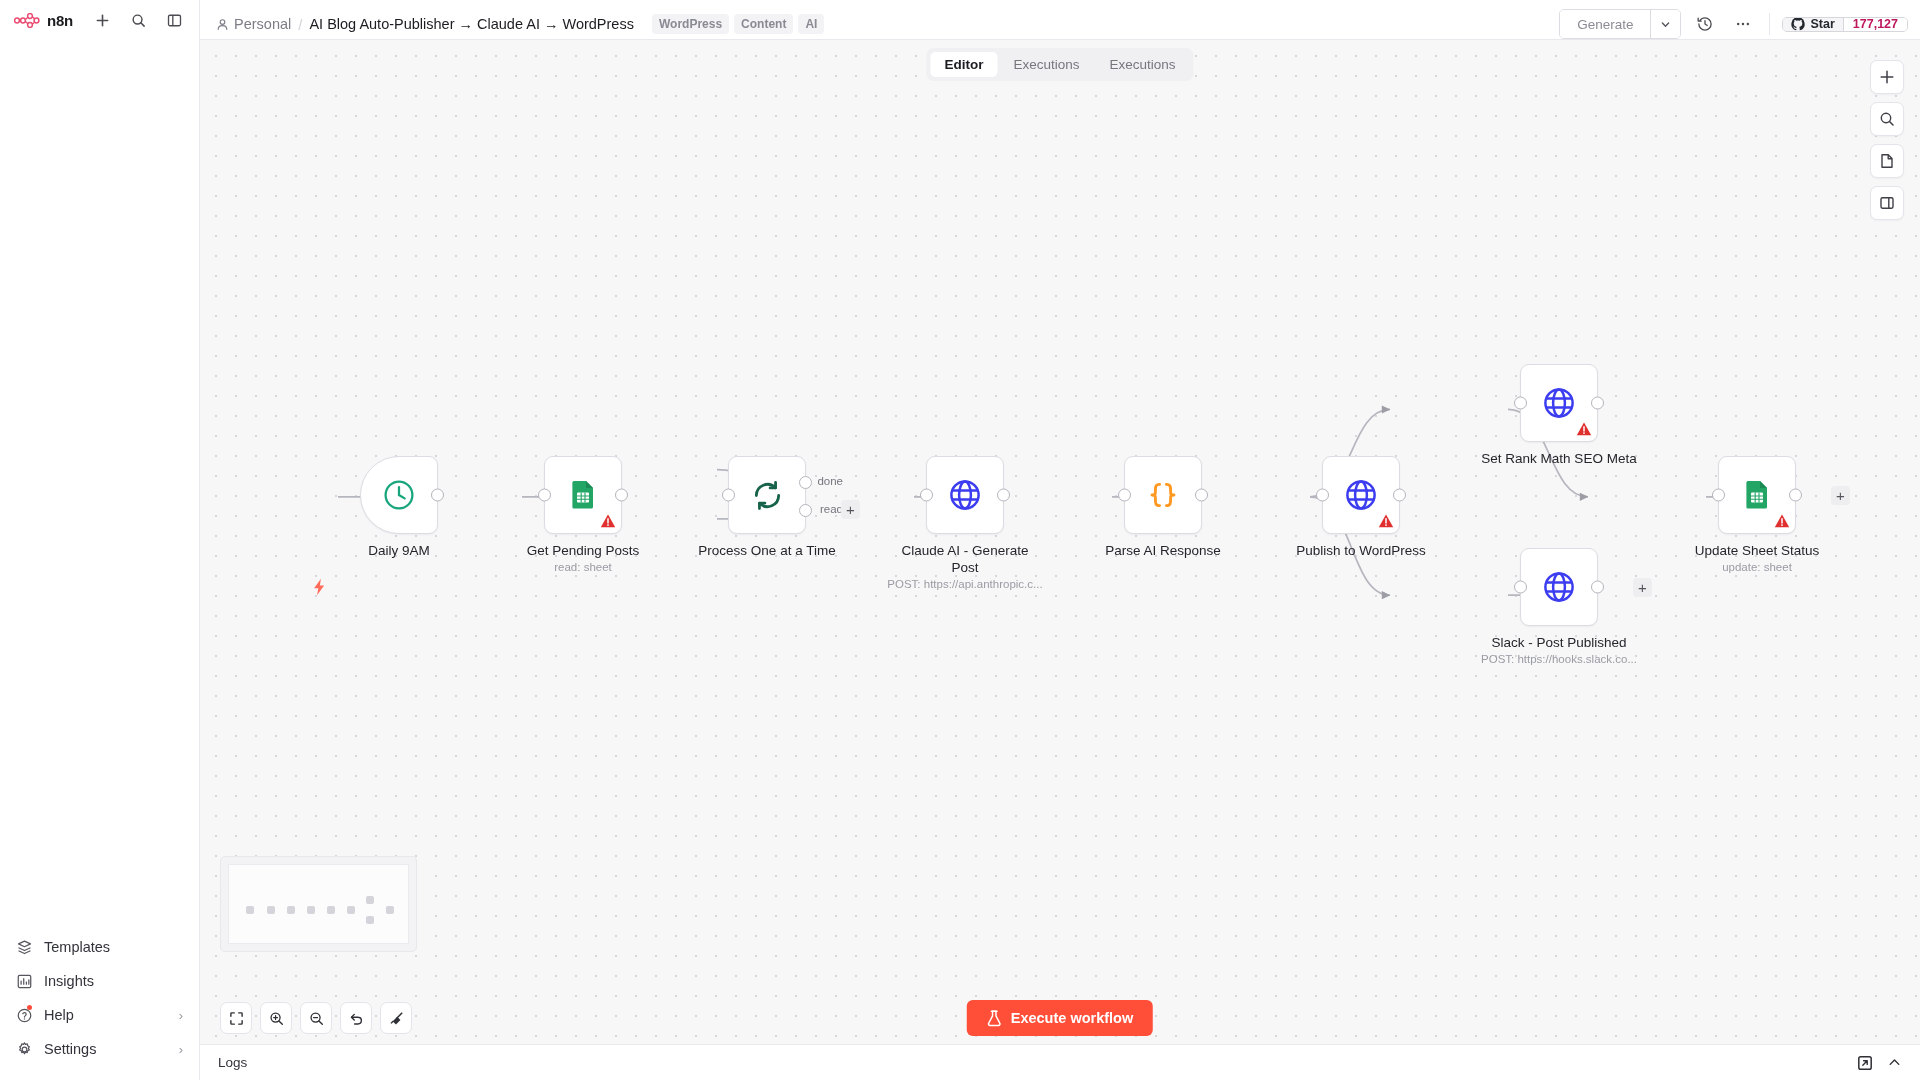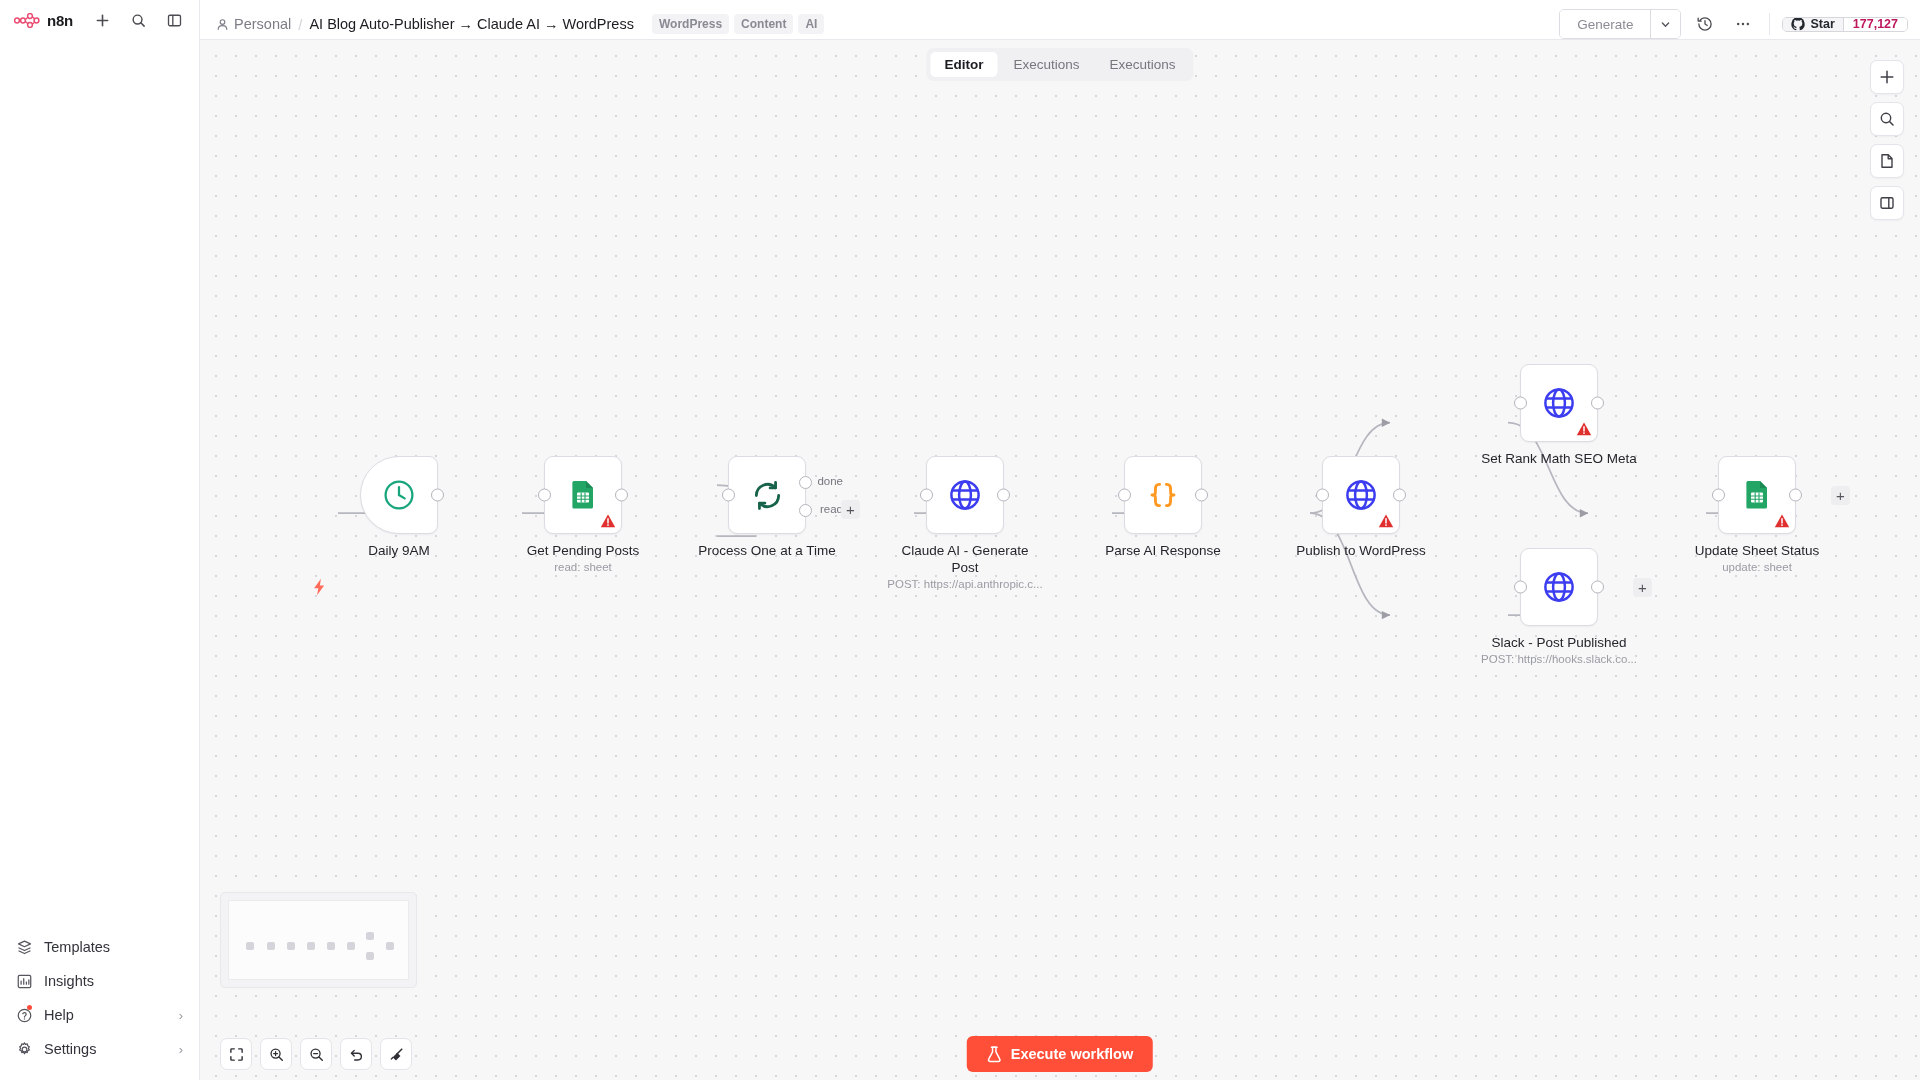--- a/index.html
+++ b/index.html
@@ -602,15 +602,31 @@
         <button class="exec-btn">
           <svg width="15" height="17" viewBox="0 0 14 16">
             <path d="M5.4 1.2v4.4L1.8 12.3a1.5 1.5 0 001.3 2.3h7.8a1.5 1.5 0 001.3-2.3L8.6 5.6V1.2z" fill="none" stroke="#fff" stroke-width="1.4" stroke-linejoin="round"></path>
             <path d="M4.3 1.2h5.4" stroke="#fff" stroke-width="1.4" stroke-linecap="round"></path>
           </svg>
           <span>Execute workflow</span>
         </button>
       </div>
     </div>
 
+    <div class="logs-bar">
+      <span class="logs-label">Logs</span>
+      <div class="logs-right">
+        <span class="logs-icon">
+          <svg width="16" height="16" viewBox="0 0 16 16">
+            <rect x="1.8" y="1.8" width="12.4" height="12.4" rx="1.8" fill="none" stroke="currentColor" stroke-width="1.5"></rect>
+            <path d="M5.8 10.2l4.4-4.4M6.6 5.8h3.6v3.6" fill="none" stroke="currentColor" stroke-width="1.4" stroke-linecap="round" stroke-linejoin="round"></path>
+          </svg>
+        </span>
+        <span class="logs-icon">
+          <svg width="15" height="15" viewBox="0 0 16 16">
+            <path d="M3.4 10L8 5.4 12.6 10" fill="none" stroke="currentColor" stroke-width="1.5" stroke-linecap="round" stroke-linejoin="round"></path>
+          </svg>
+        </span>
+      </div>
+    </div>
 
   </div>
 </div>
 
 </body></html>

